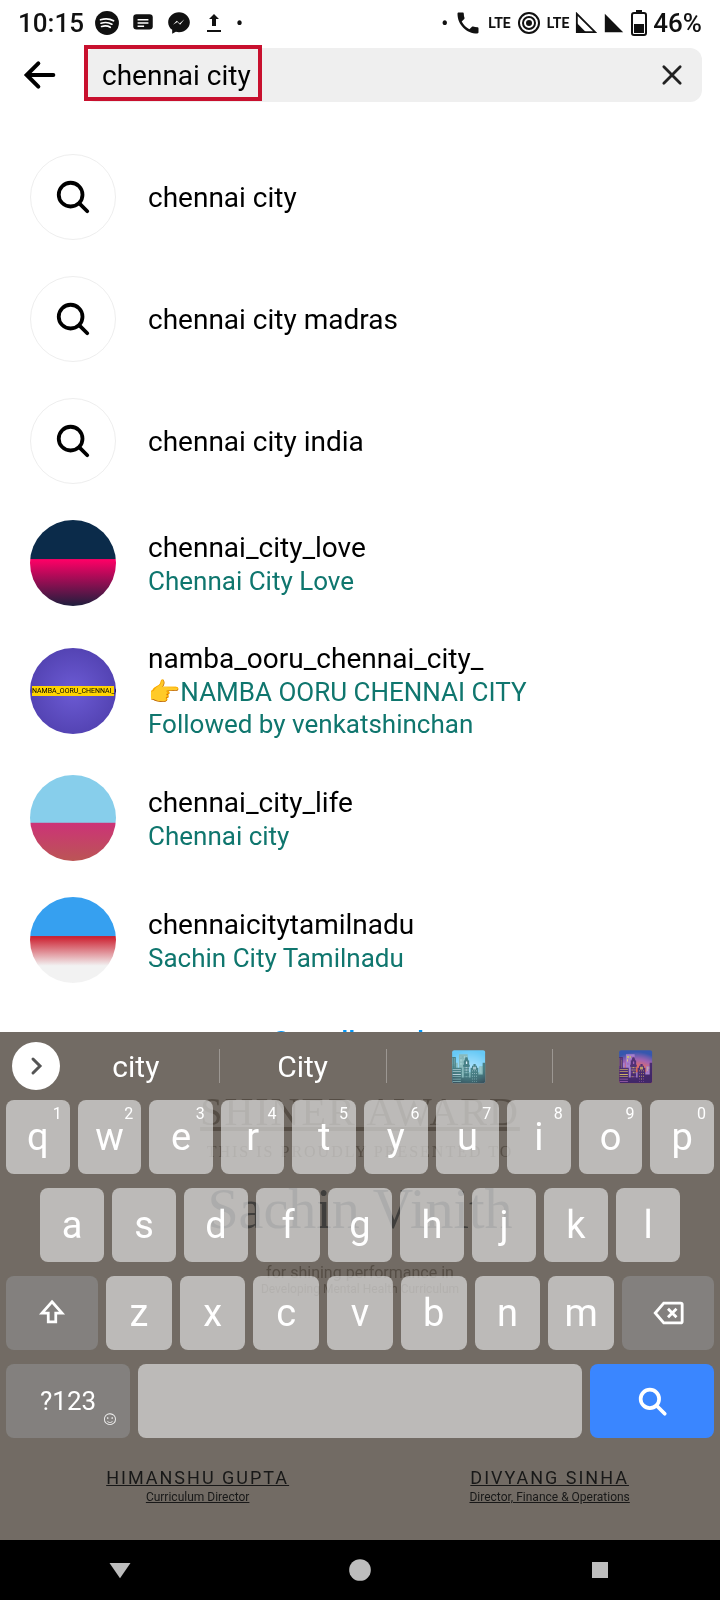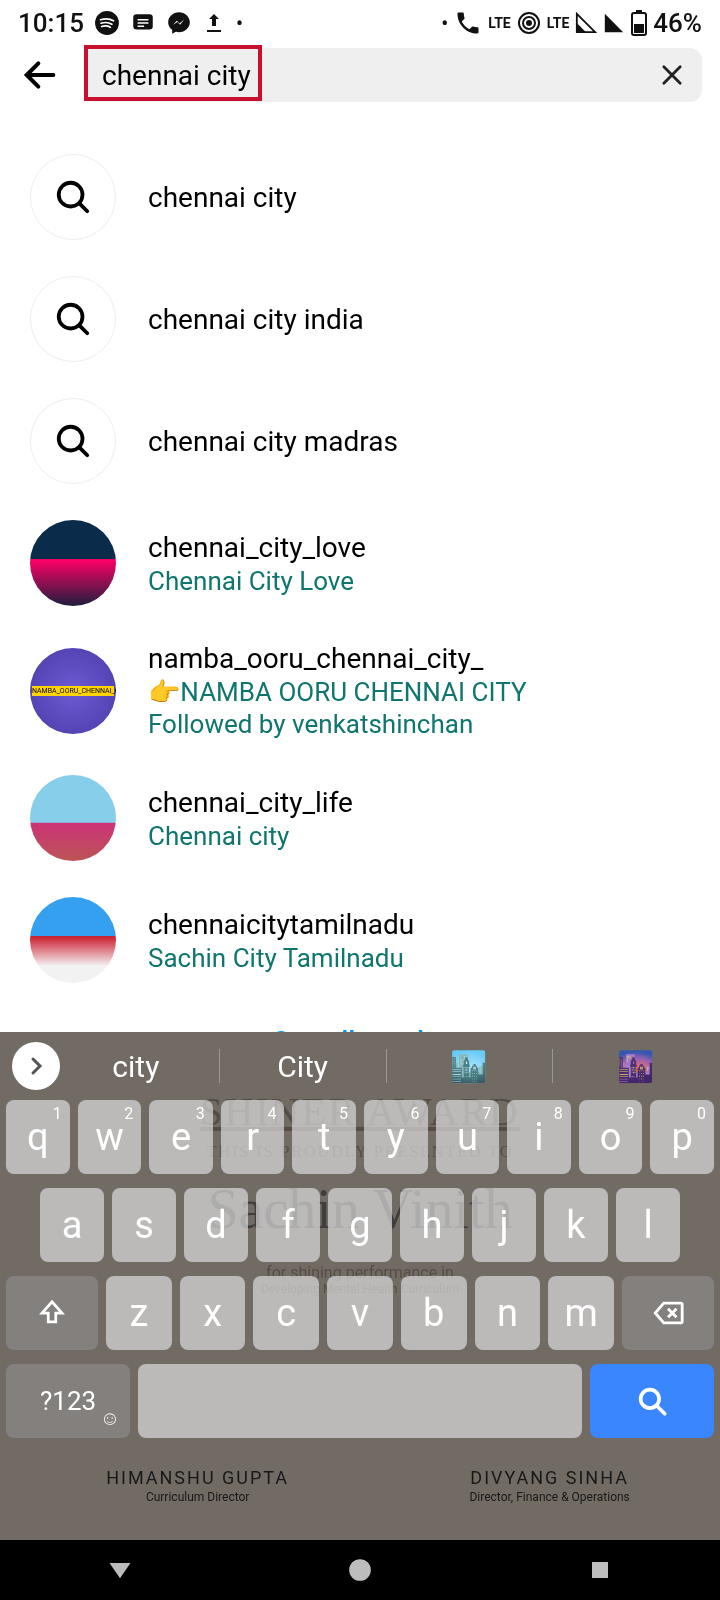--- a/index.html
+++ b/index.html
@@ -39,21 +39,21 @@
 
   
   .keyboard-area { position:absolute; bottom:60px; left:0; right:0; height:508px; }
   .kb-bg { position:absolute; inset:0; background:#8a8075; }
   .kb-bg-text { position:absolute; inset:0; display:flex; flex-direction:column; align-items:center; color:#54473a; opacity:.8; }
   .kb-bg-text .t1{ margin-top:56px; font-family:Georgia,serif; font-size:40px; letter-spacing:2px;text-decoration:underline; }
   .kb-bg-text .t2{ margin-top:8px; font-family:Georgia,serif; font-size:16px; letter-spacing:2px; }
   .kb-bg-text .t3{ margin-top:16px; font-family:Georgia,'Times New Roman',serif; font-size:56px; color:#2a2a2a; }
   .kb-bg-text .t4{ margin-top:22px; font-size:16px; }
   .kb-bg-text .t5{ font-size:12px; }
-  .kb-bg-sig { position:absolute; bottom:36px; left:16px; right:0; display:flex; justify-content:space-around; font-family:Georgia,serif; font-size:12px; }
+  .kb-bg-sig { position:absolute; bottom:36px; left:16px; right:0; display:flex; justify-content:space-around; font-family:Georgia,serif; font-size:12px;text-decoration:underline; }
   .kb-bg-sig div{display:flex;flex-direction:column;align-items:center;gap:2px;}
   .kb-bg-sig .name{font-size:18px;letter-spacing:2px;}
   .kb-bg-sig .role{font-size:12px;}
 
   .kb-overlay { position:absolute; inset:0; background:rgba(70,70,70,.35); }
 
   .suggest-bar { position:relative; height:68px; display:flex; align-items:center; padding:0 12px; gap:4px; }
   .suggest-arrow { width:48px; height:48px; border-radius:50%; background:#fff; display:flex; align-items:center; justify-content:center; cursor:pointer; }
   .suggest-items { flex:1; display:flex; align-items:center;gap:11px; }
   .suggest-item { flex:1; text-align:center; font-size:30px; color:#fff; cursor:pointer; }
@@ -174,32 +174,32 @@
       </div>
   </div>
   <div class="result-row">
     <div class="result-icon-circle">
       <svg width="38" height="38" viewBox="0 0 24 24" fill="none" stroke="#000" stroke-width="2.4">
           <circle cx="10.5" cy="10.5" r="7.5"></circle>
           <path d="M21 21l-5-5" stroke-linecap="round"></path>
         </svg>
     </div>
     <div class="result-text">
-        <span class="result-title">chennai city india</span>
+        <span class="result-title">chennai city madras</span>
       </div>
   </div>
   <div class="result-row">
     <div class="result-icon-circle">
       <svg width="38" height="38" viewBox="0 0 24 24" fill="none" stroke="#000" stroke-width="2.4">
           <circle cx="10.5" cy="10.5" r="7.5"></circle>
           <path d="M21 21l-5-5" stroke-linecap="round"></path>
         </svg>
     </div>
     <div class="result-text">
-        <span class="result-title">chennai city madras</span>
+        <span class="result-title">chennai city india</span>
       </div>
   </div>
 
   <div class="result-row account">
     <div class="result-avatar avatar1"></div>
     <div class="result-text">
       <span class="result-title">chennai_city_love</span>
       <span class="result-sub">Chennai City Love</span>
     </div>
   </div>

